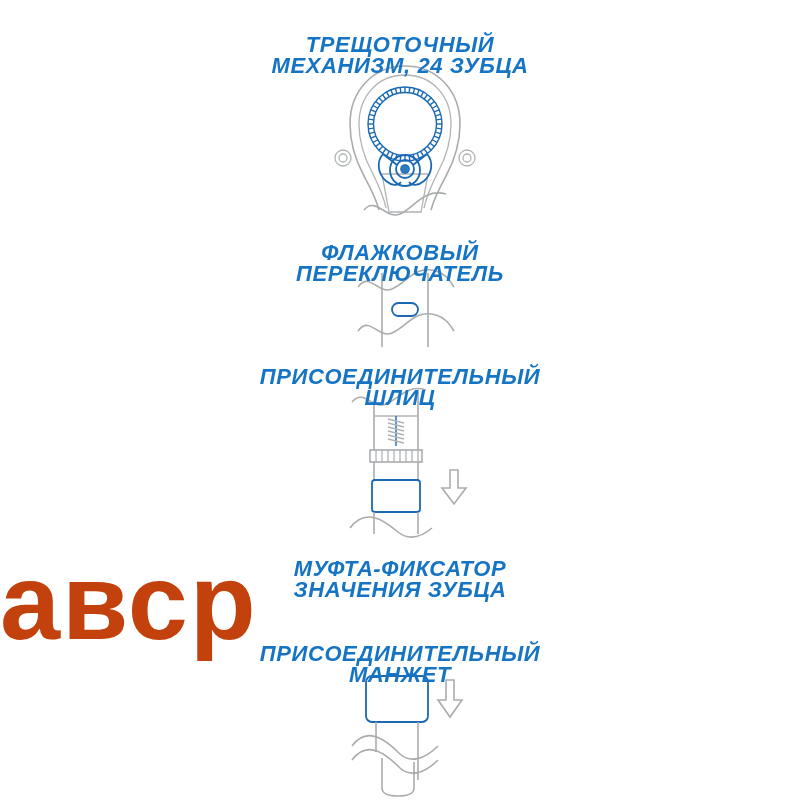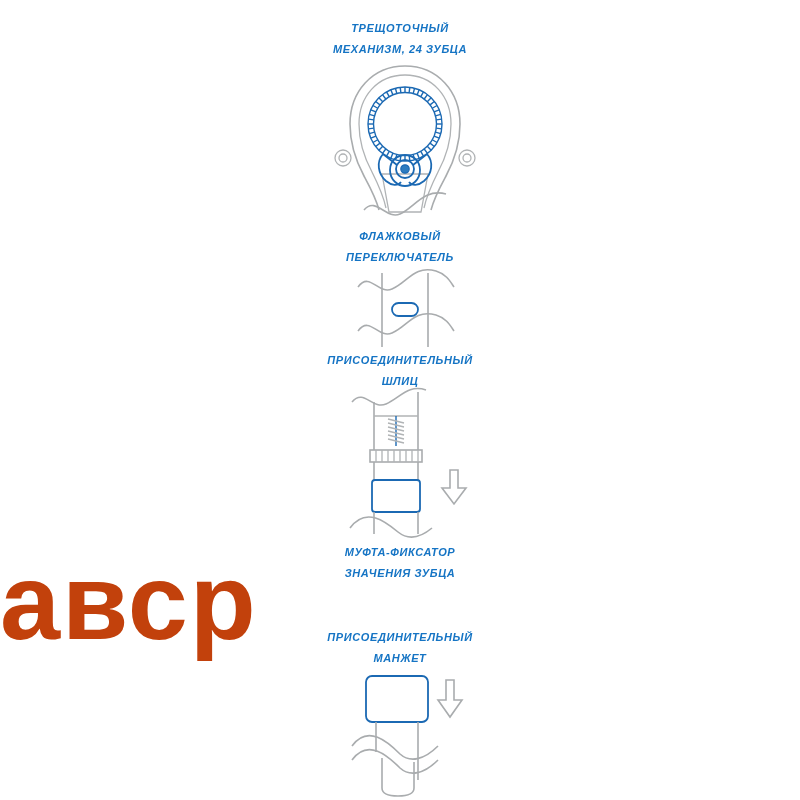--- a/index.html
+++ b/index.html
@@ -38,25 +38,26 @@
   }
   .label {
     position: absolute;
     width: 800px;
     left: 0;
     text-align: center;
     color: #1574c4;
     font-family: "Liberation Sans", sans-serif;
     font-weight: bold;
     font-style: italic;
-    font-size: 11px;
+    font-size: 22px;
     letter-spacing: 0.6px;
     line-height: 21px;
     white-space: pre-line;
     z-index: 4;
+    margin-top: 16px;
   }
   #label-ratchet   { top: 18px; }
   #label-switch    { top: 226px; }
   #label-spline    { top: 350px; }
   #label-clutch    { top: 542px; }
   #label-cuff      { top: 627px; }
 
   .art {
     position: absolute;
     z-index: 3;

